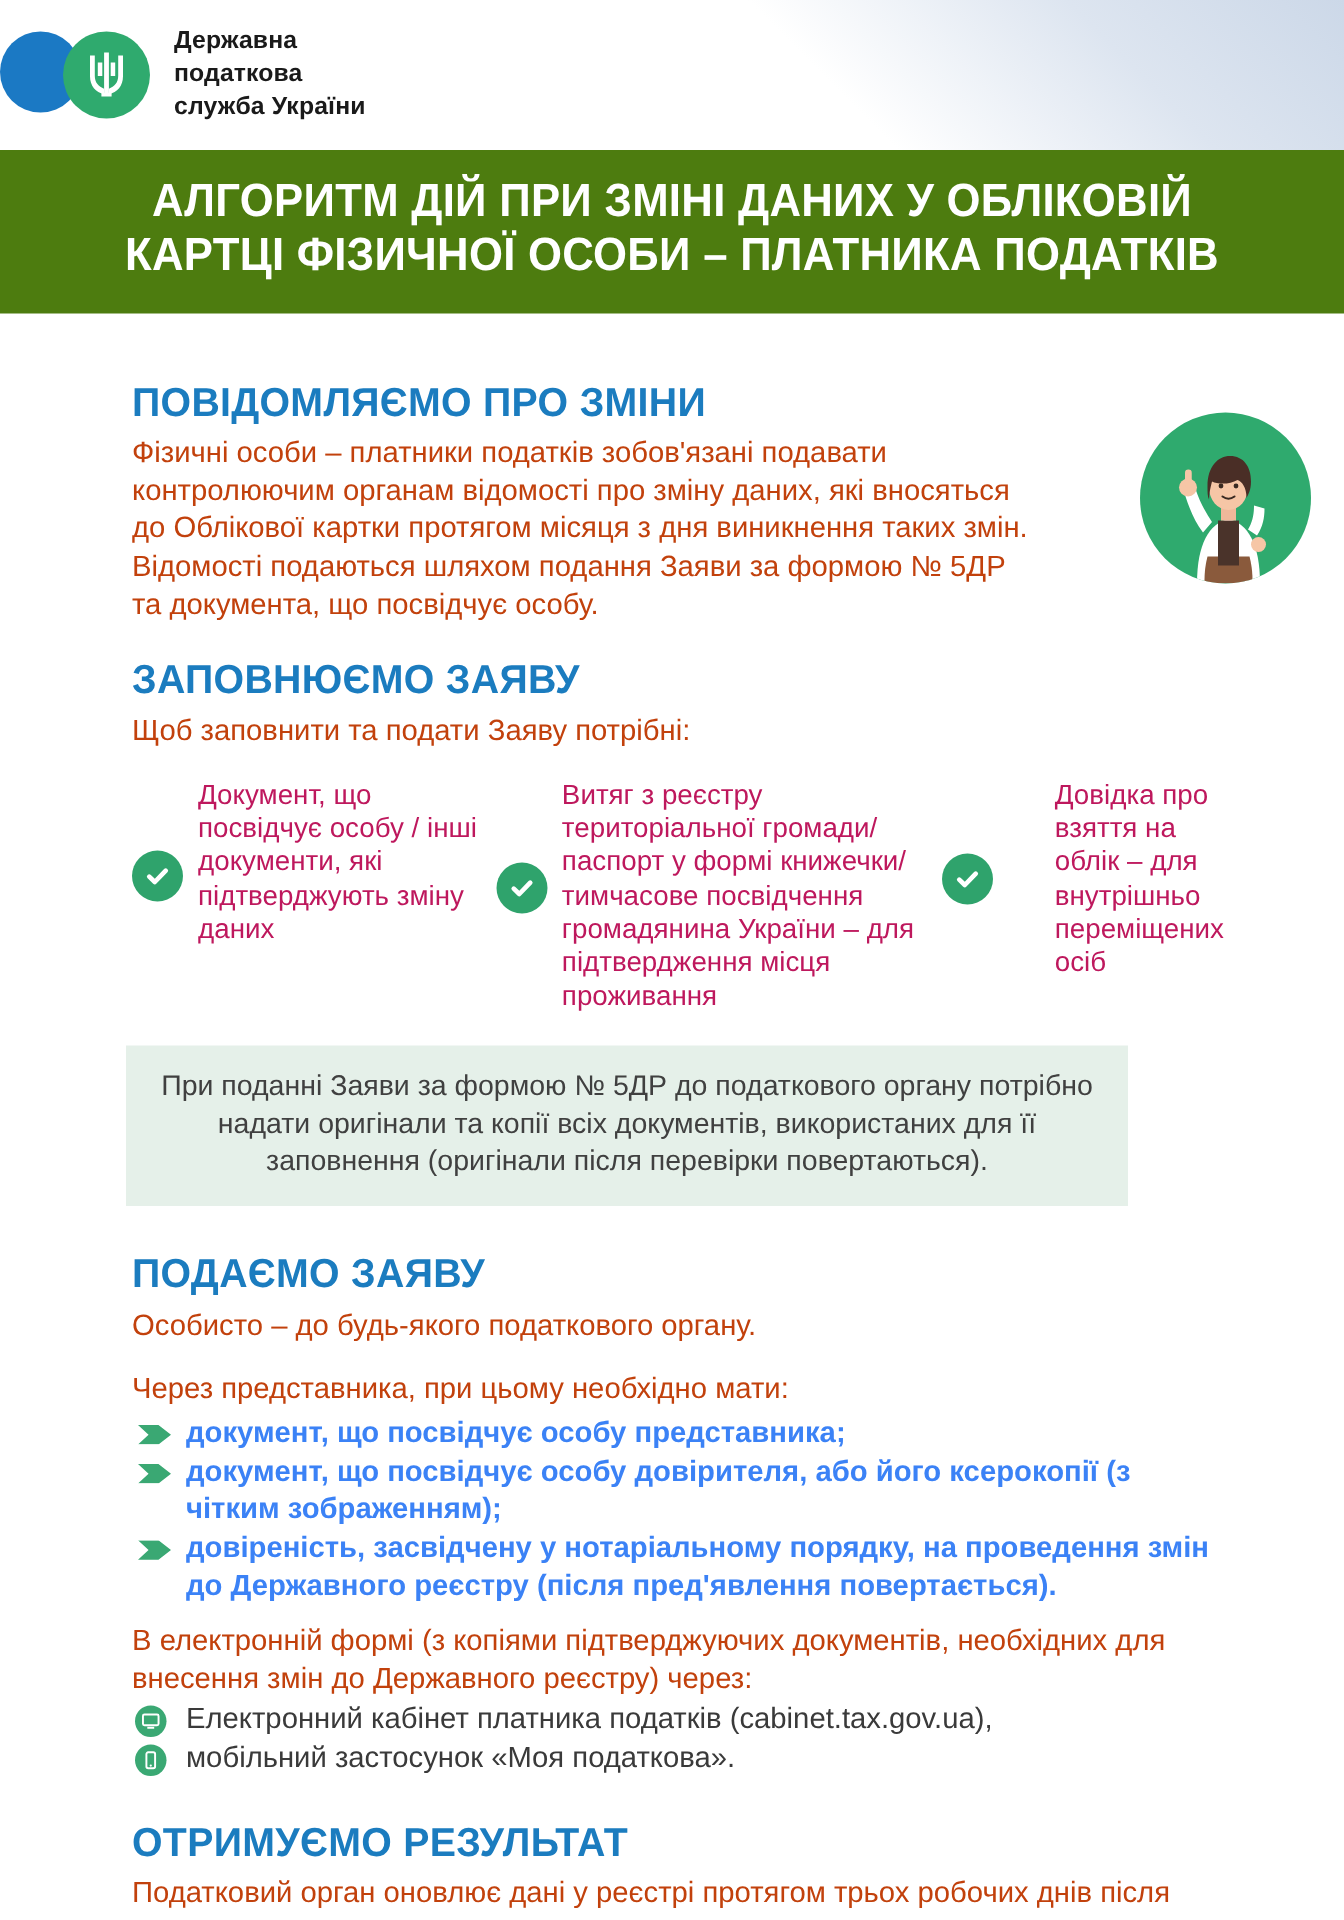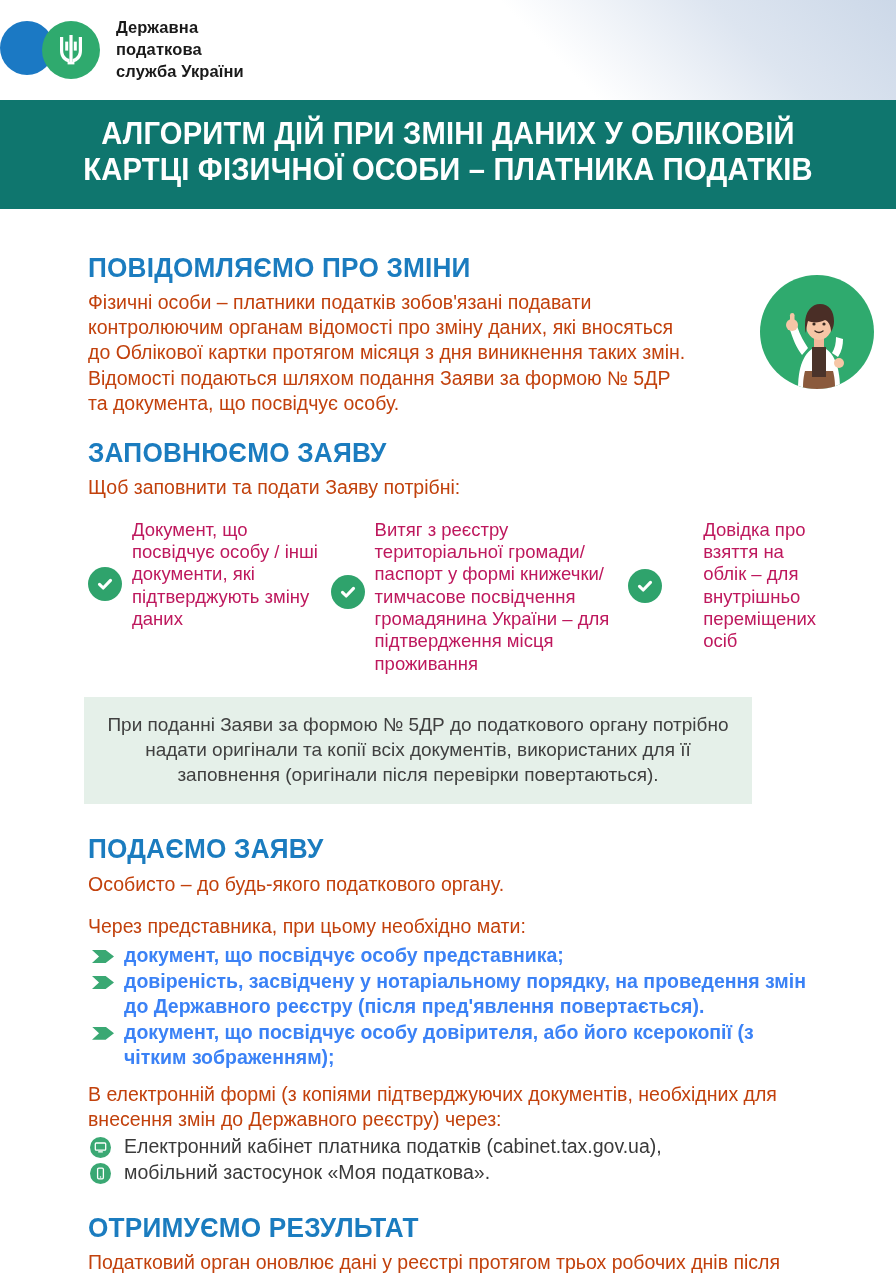--- a/index.html
+++ b/index.html
@@ -64,21 +64,21 @@
     font-weight: bold;
     line-height: 1.33;
     color: #1a1a1a;
     letter-spacing: 0.1px;
   }
 
   
   .title-banner {
     position: relative;
     z-index: 2;
-    background: #0f766e;
+    background: #4d7c0f;
     padding: 16px 16px 20px 16px;
     box-sizing: border-box;
   }
   .title-banner .line {
     color: #ffffff;
     font-weight: bold;
     font-size: 31px;
     line-height: 1.17;
     text-align: center;
     letter-spacing: 0.2px;
@@ -358,25 +358,25 @@
     <div class="gap-s"></div>
     <p class="body-text">Через представника, при цьому необхідно мати:</p>
 
     <ul class="arrow-list">
       <li>
         <span class="arrow-bullet"></span>
         <span>документ, що посвідчує особу представника;</span>
       </li>
       <li>
         <span class="arrow-bullet"></span>
-        <span>довіреність, засвідчену у нотаріальному порядку, на проведення змін до Державного реєстру (після пред'явлення повертається).</span>
+        <span>документ, що посвідчує особу довірителя, або його ксерокопії (з чітким зображенням);</span>
       </li>
       <li>
         <span class="arrow-bullet"></span>
-        <span>документ, що посвідчує особу довірителя, або його ксерокопії (з чітким зображенням);</span>
+        <span>довіреність, засвідчену у нотаріальному порядку, на проведення змін до Державного реєстру (після пред'явлення повертається).</span>
       </li>
     </ul>
 
     <div class="gap-xs"></div>
     <p class="body-text">В електронній формі (з копіями підтверджуючих документів, необхідних для внесення змін до Державного реєстру) через:</p>
 
     <ul class="ch-list">
       <li>
         <span class="ch-icon">
           <svg width="13" height="13" viewBox="0 0 13 13" aria-hidden="true">

